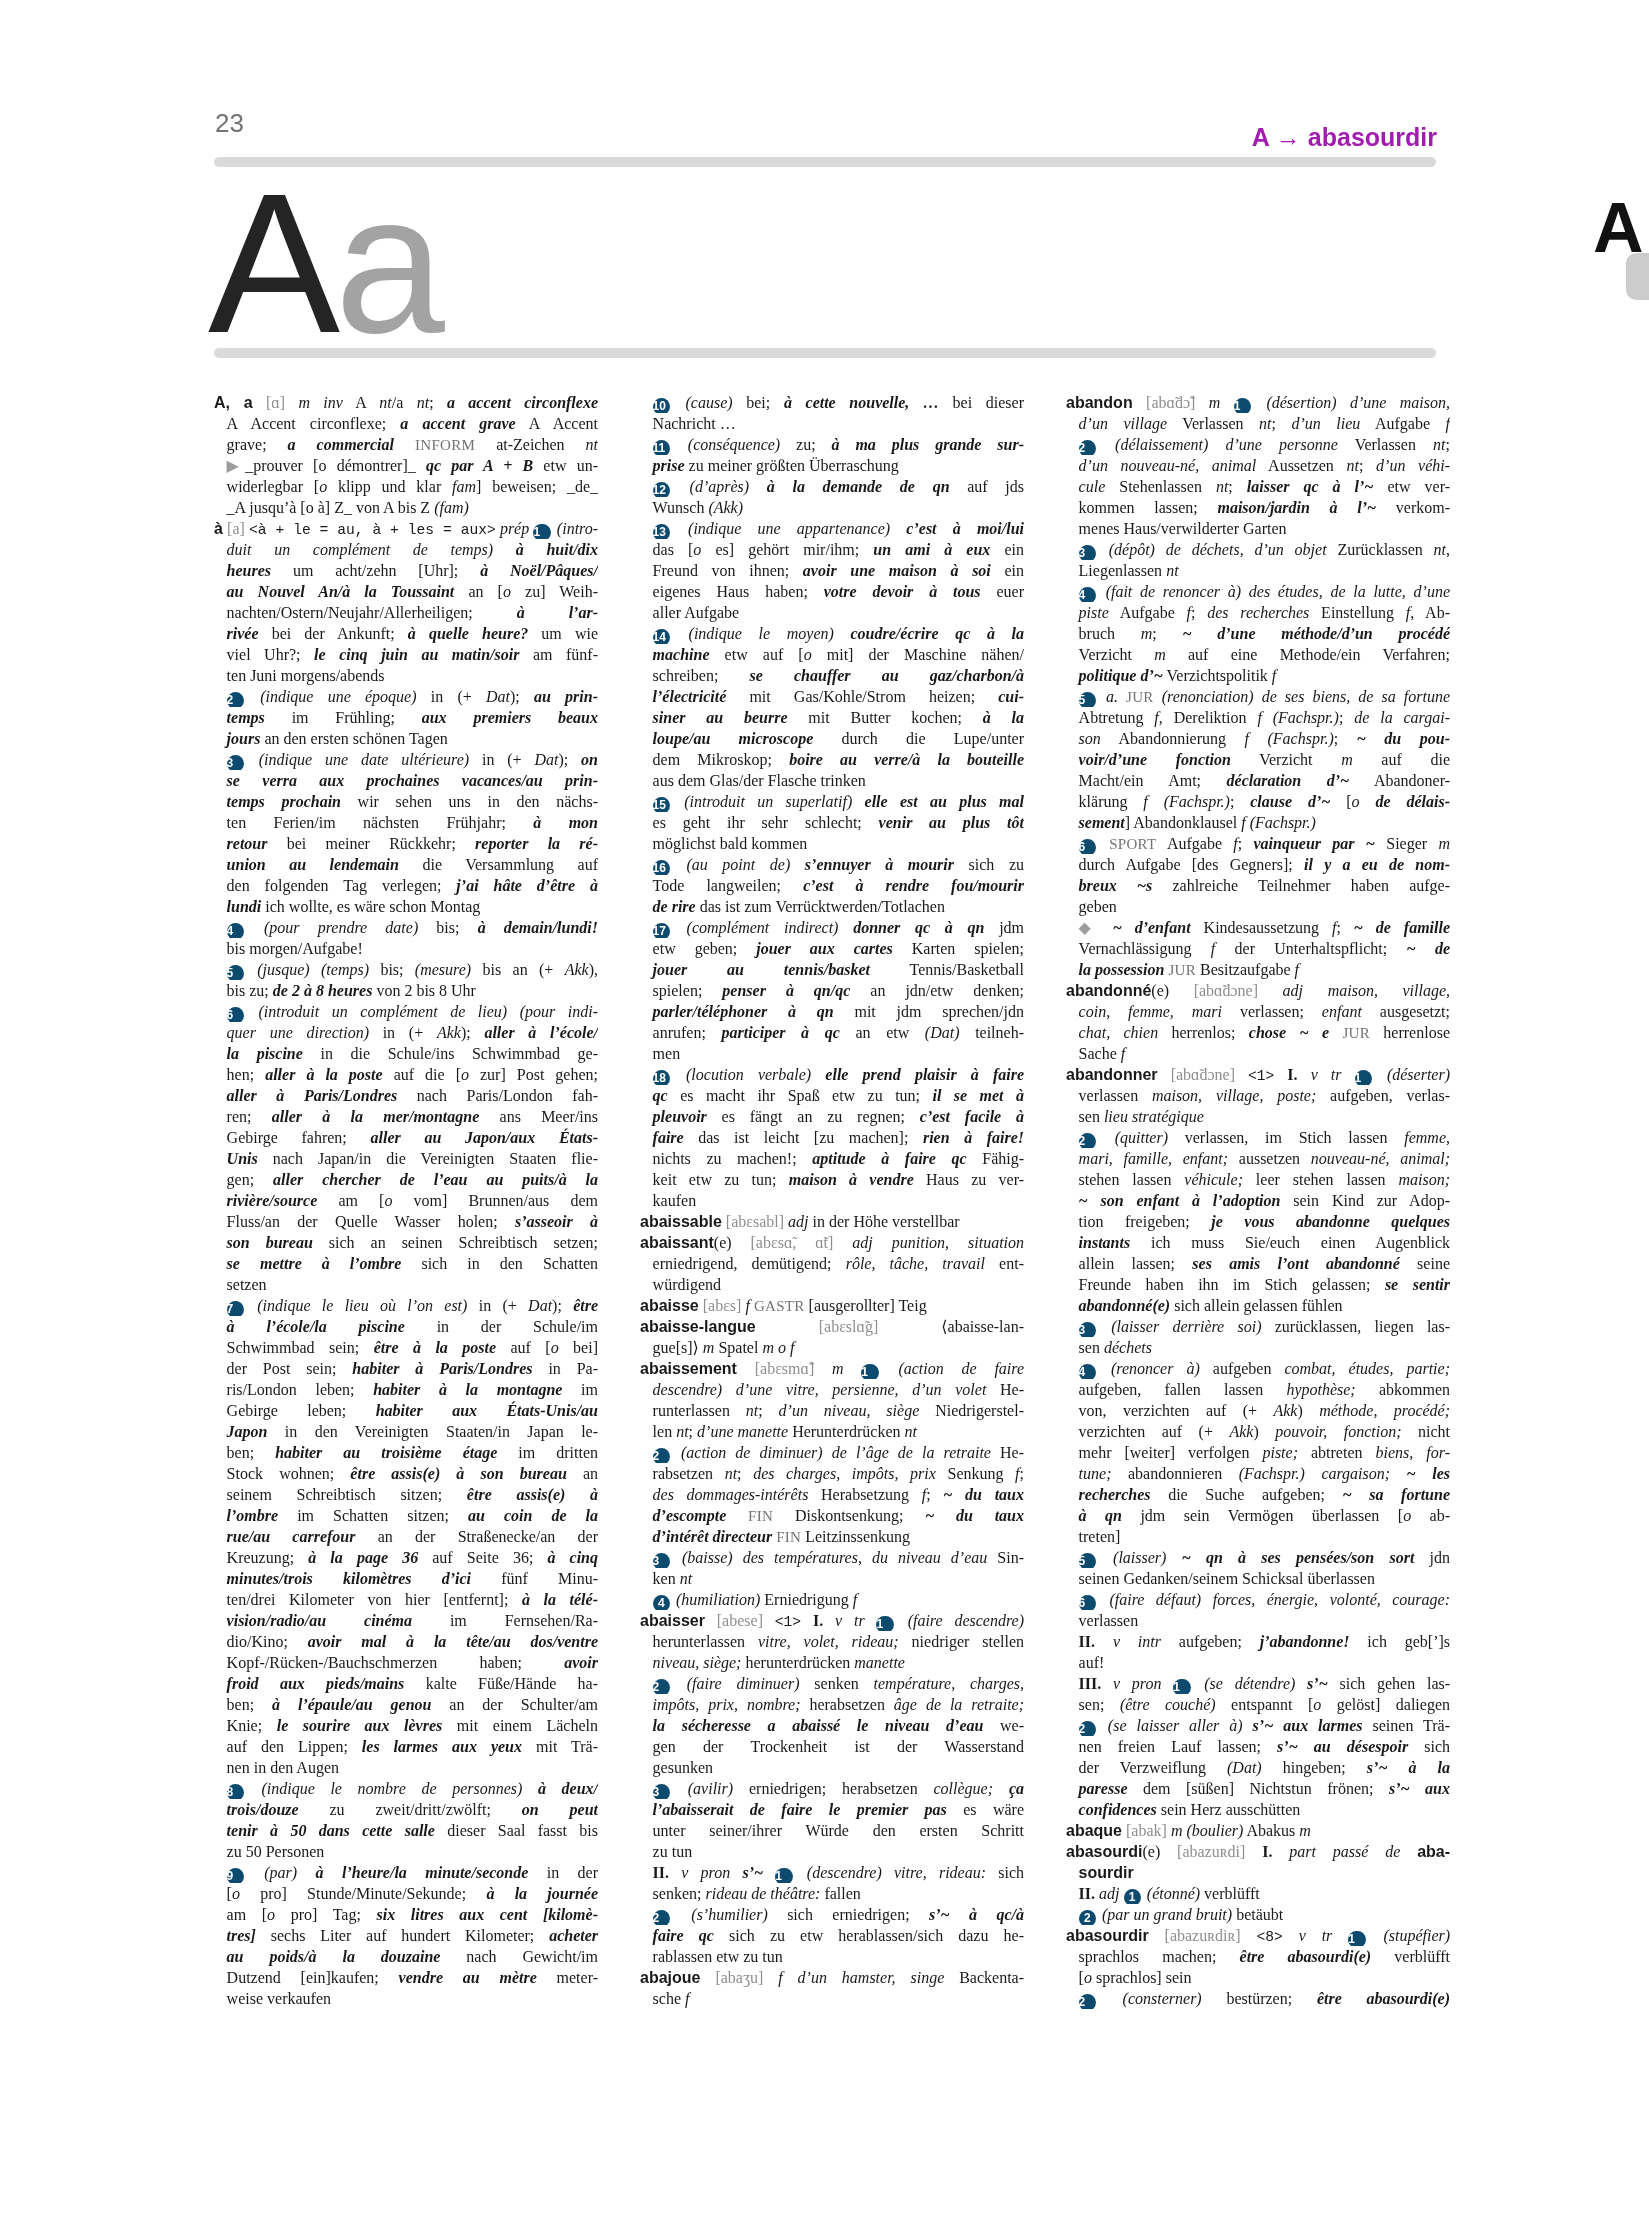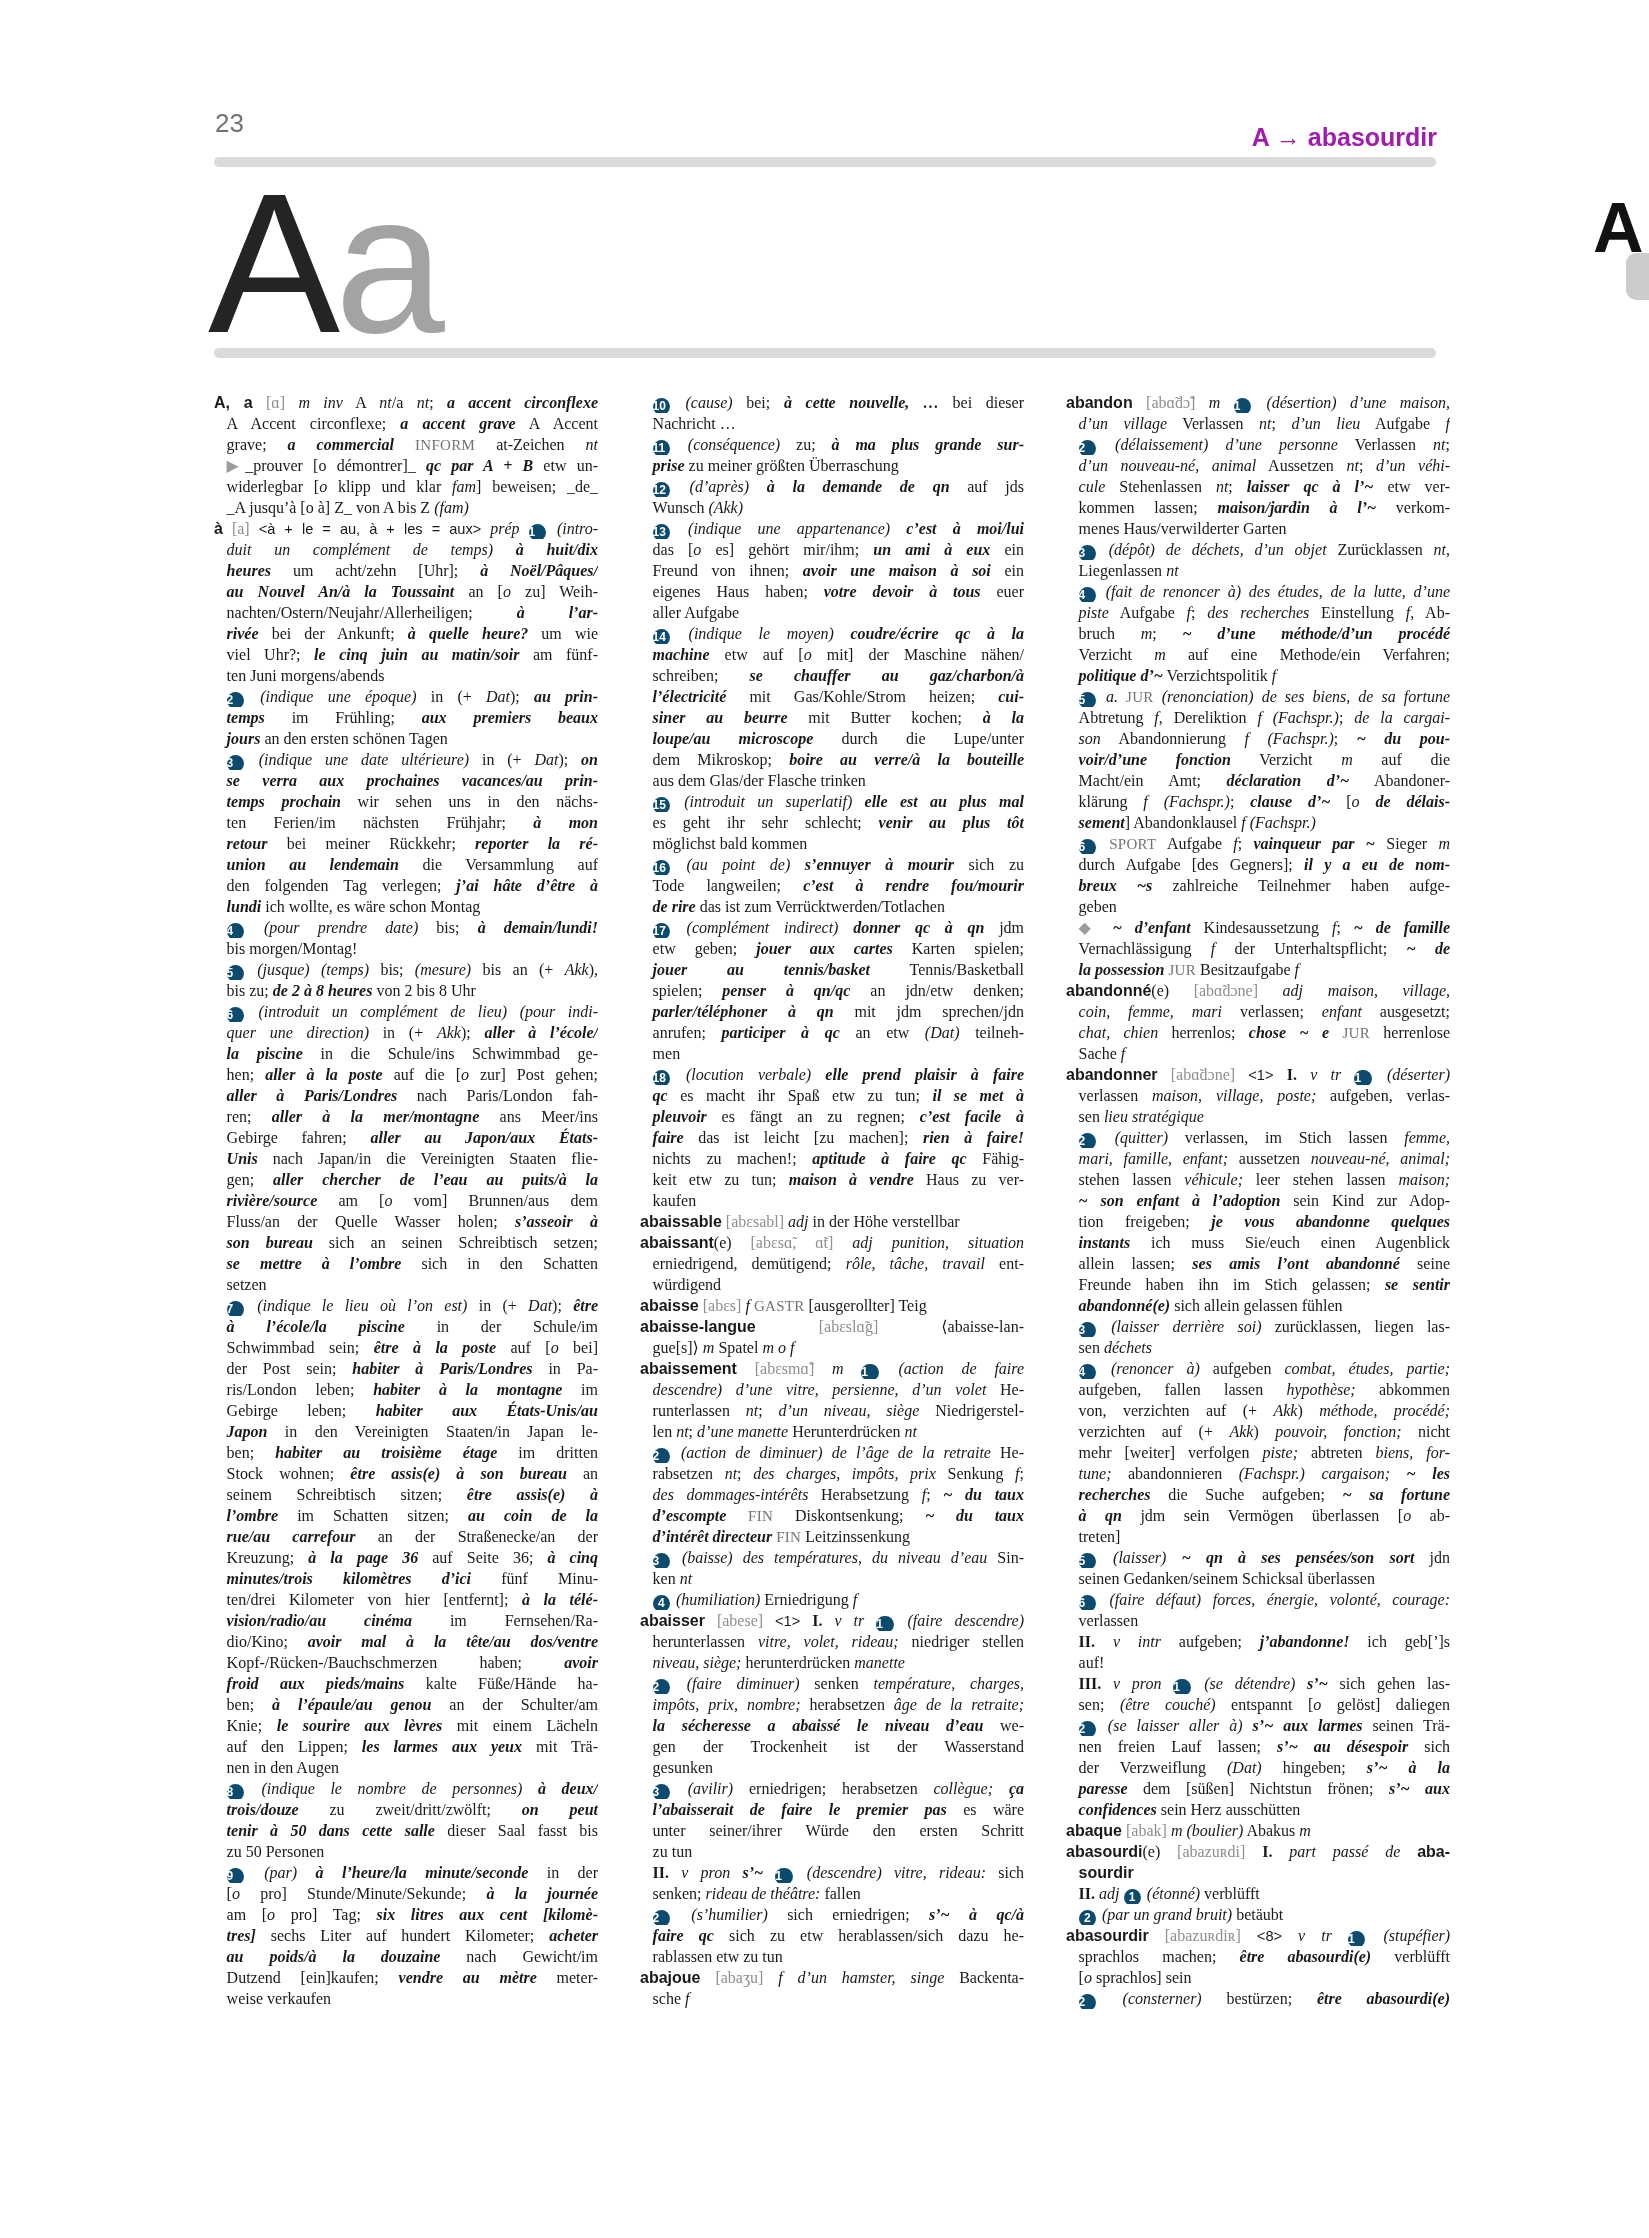--- a/index.html
+++ b/index.html
@@ -22,21 +22,21 @@
   .ln{font-size:16px;line-height:21px;height:21px;overflow:hidden;white-space:normal;}
   .ln.c{padding-left:12.6px;box-sizing:border-box;}
   .ln.j{text-align:justify;text-align-last:justify;}
   .ln.e{text-align:left;}
   .hw{font-family:"Liberation Sans",sans-serif;font-weight:700;text-align:center;}
   .ex{font-weight:700;font-style:italic;}
   b{font-weight:700;}
   i{font-style:italic;}
   .ph{color:#8e8e8e;}
   .lbl{color:#737373;font-size:15px;letter-spacing:0.3px;}
-  .sf{font-family:Liberation Sans, sans-serif;font-size:14.6px;}
+  .sf{font-family:Liberation Mono, monospace;font-size:14.6px;}
   .mark{color:#9c9c9c;}
   .cn{display:inline-block;min-width:17.3px;height:17.3px;line-height:17.3px;border-radius:50%;
       background:#0c4a6e;color:#fff;text-align:center;font:700 12px/17.3px "Liberation Sans",sans-serif;
       vertical-align:-2px;margin-right:2px;}
 </style>
 </head>
 <body>
 
 <div class="pageno">23</div>
 <div class="runhead">A → abasourdir</div>
@@ -66,21 +66,21 @@
     <div class="ln c e"><b class="ex">jours</b> an den ersten schönen Tagen</div>
     <div class="ln c j"><span class="cn">3</span> <i>(indique une date ultérieure)</i> in (+ <i>Dat</i>); <b class="ex">on</b></div>
     <div class="ln c j"><b class="ex">se verra aux prochaines vacances/au prin-</b></div>
     <div class="ln c j"><b class="ex">temps prochain</b> wir sehen uns in den nächs-</div>
     <div class="ln c j">ten Ferien/im nächsten Frühjahr; <b class="ex">à mon</b></div>
     <div class="ln c j"><b class="ex">retour</b> bei meiner Rückkehr; <b class="ex">reporter la ré-</b></div>
     <div class="ln c j"><b class="ex">union au lendemain</b> die Versammlung auf</div>
     <div class="ln c j">den folgenden Tag verlegen; <b class="ex">j’ai hâte d’être à</b></div>
     <div class="ln c e"><b class="ex">lundi</b> ich wollte, es wäre schon Montag</div>
     <div class="ln c j"><span class="cn">4</span> <i>(pour prendre date)</i> bis; <b class="ex">à demain/lundi!</b></div>
-    <div class="ln c e">bis morgen/Montag!</div>
+    <div class="ln c e">bis morgen/Aufgabe!</div>
     <div class="ln c j"><span class="cn">5</span> <i>(jusque) (temps)</i> bis; <i>(mesure)</i> bis an (+ <i>Akk</i>),</div>
     <div class="ln c e">bis zu; <b class="ex">de 2 à 8 heures</b> von 2 bis 8 Uhr</div>
     <div class="ln c j"><span class="cn">6</span> <i>(introduit un complément de lieu) (pour indi-</i></div>
     <div class="ln c j"><i>quer une direction)</i> in (+ <i>Akk</i>); <b class="ex">aller à l’école/</b></div>
     <div class="ln c j"><b class="ex">la piscine</b> in die Schule/ins Schwimmbad ge-</div>
     <div class="ln c j">hen; <b class="ex">aller à la poste</b> auf die [<i>o</i> zur] Post gehen;</div>
     <div class="ln c j"><b class="ex">aller à Paris/Londres</b> nach Paris/London fah-</div>
     <div class="ln c j">ren; <b class="ex">aller à la mer/montagne</b> ans Meer/ins</div>
     <div class="ln c j">Gebirge fahren; <b class="ex">aller au Japon/aux États-</b></div>
     <div class="ln c j"><b class="ex">Unis</b> nach Japan/in die Vereinigten Staaten flie-</div>

